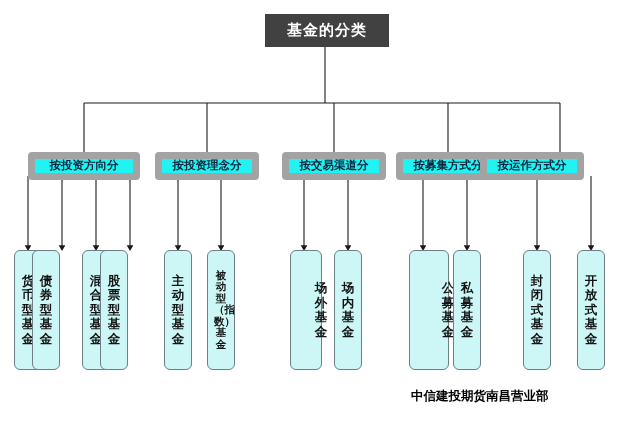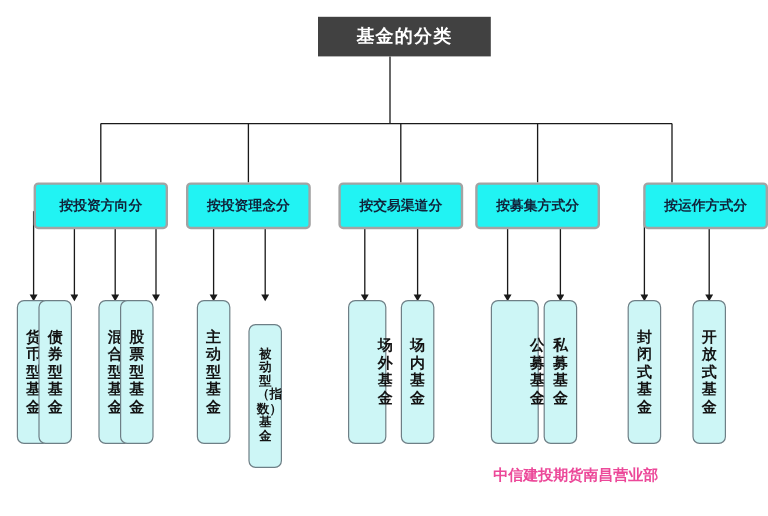--- a/index.html
+++ b/index.html
@@ -16,21 +16,21 @@
     height: 430px;
     background: #ffffff;
     overflow: hidden;
   }
 
   
   .root-box {
     position: absolute;
     left: 265px;
     top: 14px;
-    width: 144px;
+    width: 124px;
     height: 33px;
     background: #414141;
     display: flex;
     align-items: center;
     justify-content: center;
   }
   .root-box .root-label {
     color: #ffffff;
     font-size: 15px;
     font-weight: bold;
@@ -44,23 +44,23 @@
     left: 0;
     top: 0;
     width: 640px;
     height: 430px;
   }
 
   
   .cat-box {
     position: absolute;
     top: 152px;
-    height: 39px;
+    height: 28px;
     background: #21f3f3;
-    border: 2px solid #a3a3a3;
+    border: 7px solid #a3a3a3;
     border-radius: 4px;
     display: flex;
     align-items: center;
     justify-content: center;
     box-sizing: border-box;
   }
   .cat-box .cat-label {
     color: #10233a;
     font-size: 11.5px;
     font-weight: bold;
@@ -98,21 +98,21 @@
     font-size: 10.5px;
     line-height: 1.1;
     width: 14px;
   }
 
   
   .watermark {
     position: absolute;
     left: 411px;
     top: 390px;
-    color: #ec4899;
+    color: #000000;
     font-size: 12.5px;
     font-weight: bold;
     line-height: 1;
     white-space: nowrap;
   }
 </style>
 </head>
 <body>
 
 <div id="canvas">
@@ -165,42 +165,42 @@
       </div>
       <div class="leaf-box" style="left: 100px;">
         <span class="leaf-label">股票型基金</span>
       </div>
       <div class="cat-box" style="left: 155px; width: 104px;">
         <span class="cat-label">按投资理念分</span>
       </div>
       <div class="leaf-box" style="left: 164px;">
         <span class="leaf-label">主动型基金</span>
       </div>
-      <div class="leaf-box compact" style="left: 207px; margin-top: 20px;">
+      <div class="leaf-box compact" style="left: 207px;">
         <span class="leaf-label">被动型（指数）基金</span>
       </div>
       <div class="cat-box" style="left: 282px; width: 104px;">
         <span class="cat-label">按交易渠道分</span>
       </div>
       <div class="leaf-box" style="left: 290px; padding-left: 30px;">
         <span class="leaf-label">场外基金</span>
       </div>
       <div class="leaf-box" style="left: 334px;">
         <span class="leaf-label">场内基金</span>
       </div>
       <div class="cat-box" style="left: 396px; width: 104px;">
         <span class="cat-label">按募集方式分</span>
       </div>
       <div class="leaf-box" style="left: 409px; padding-left: 38px;">
         <span class="leaf-label">公募基金</span>
       </div>
       <div class="leaf-box" style="left: 453px;">
         <span class="leaf-label">私募基金</span>
       </div>
-      <div class="cat-box" style="left: 536px; width: 104px;">
+      <div class="cat-box" style="left: 480px; width: 104px;">
         <span class="cat-label">按运作方式分</span>
       </div>
       <div class="leaf-box" style="left: 523px;">
         <span class="leaf-label">封闭式基金</span>
       </div>
       <div class="leaf-box" style="left: 577px;">
         <span class="leaf-label">开放式基金</span>
       </div>
     </div>
 

